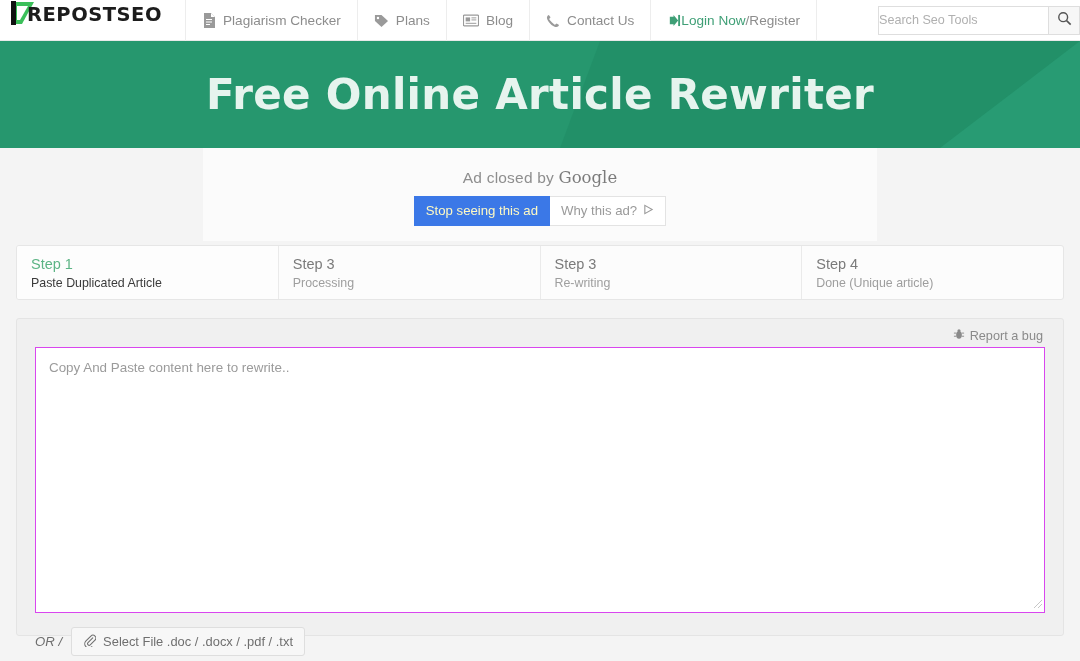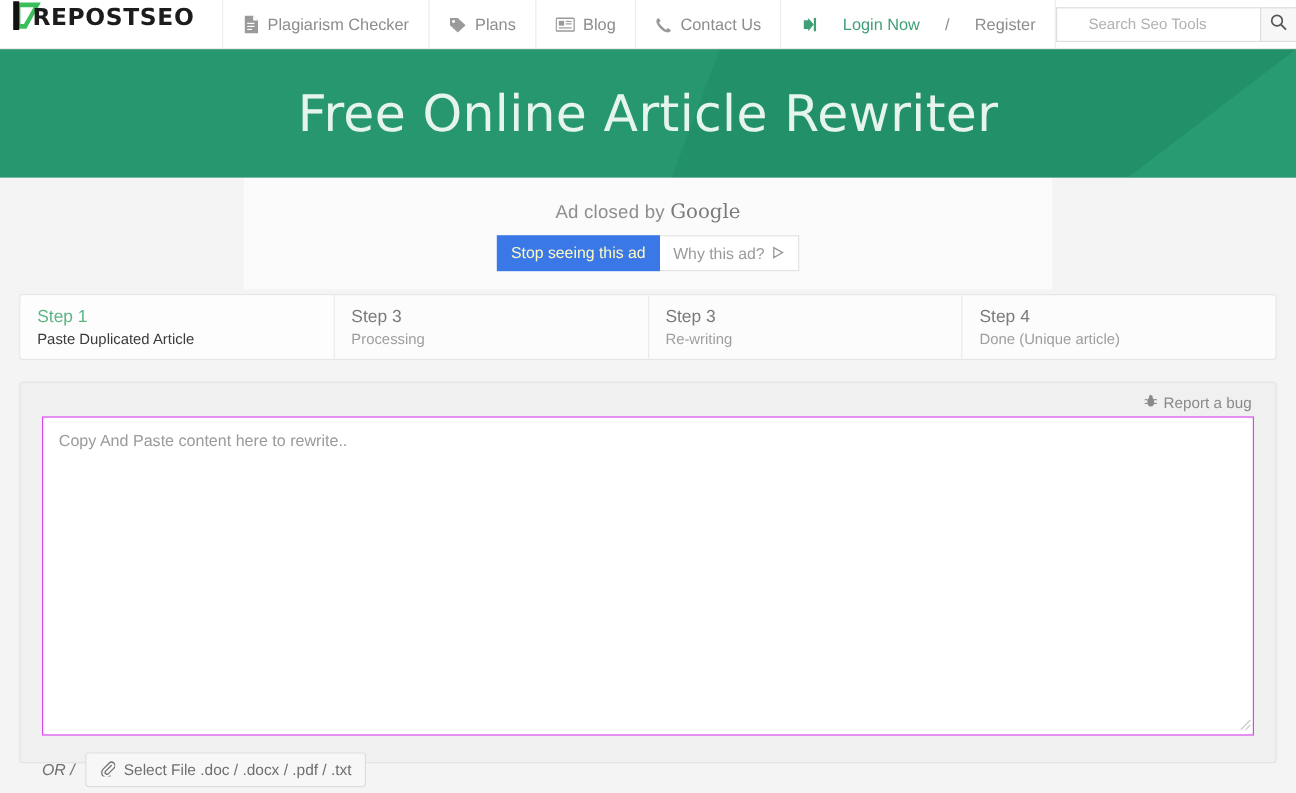--- a/index.html
+++ b/index.html
@@ -54,21 +54,21 @@
     font-size: 13.6px;
     color: #8d8d8d;
     border-left: 1px solid #ededed;
     height: 41px;
     cursor: pointer;
     white-space: nowrap;
     text-decoration: none;
   }
   .nav-item:last-child { border-right: 1px solid #ededed; }
   .nav-item .ni { display:flex; align-items:center; color:#9a9a9a; }
-  .nav-item.login { color:#3f9f76; border-left: 1px solid #ededed; gap:21px; }
+  .nav-item.login { color:#3f9f76; border-left: 1px solid #ededed; gap:0; }
   .nav-item.login .ni { color:#3f9f76; }
   .nav-item.login .slash { color:#8d8d8d; }
 
   .nav-spacer { flex: 1; }
 
   .search-wrap {
     display: flex;
     align-items: center;
     padding-right: 0;
     margin-right: 0;
@@ -76,21 +76,21 @@
     height: 29px;
   }
   .search-input {
     width: 170px;
     height: 29px;
     border: 1px solid #dedede;
     border-right: none;
     background: #fff;
     font-size: 12.6px;
     color: #555;
-    padding: 0 26px;
+    padding: 0 0;
     outline: none;
     font-family: "Liberation Sans", sans-serif;
   }
   .search-input::placeholder { color: #b0b0b0; }
   .search-btn {
     width: 32px; height: 29px;
     border: 1px solid #dedede;
     background: #f7f7f7;
     display:flex; align-items:center; justify-content:center;
     cursor: pointer;
@@ -110,21 +110,21 @@
   .hero-shape {
     position: absolute;
     top: 0; right: 0; bottom: 0; left: 0;
     pointer-events: none;
   }
   .hero-title {
     position: relative;
     z-index: 2;
     color: #e6f4ee;
     font-size: 42px;
-    font-weight: 400;
+    font-weight: 700;
     font-family: "DejaVu Sans", sans-serif;
     letter-spacing: 0.3px;
     line-height: 1;
   }
 
   
   .page { padding: 0; background: #f4f4f4; }
 
   
   .adbox {

